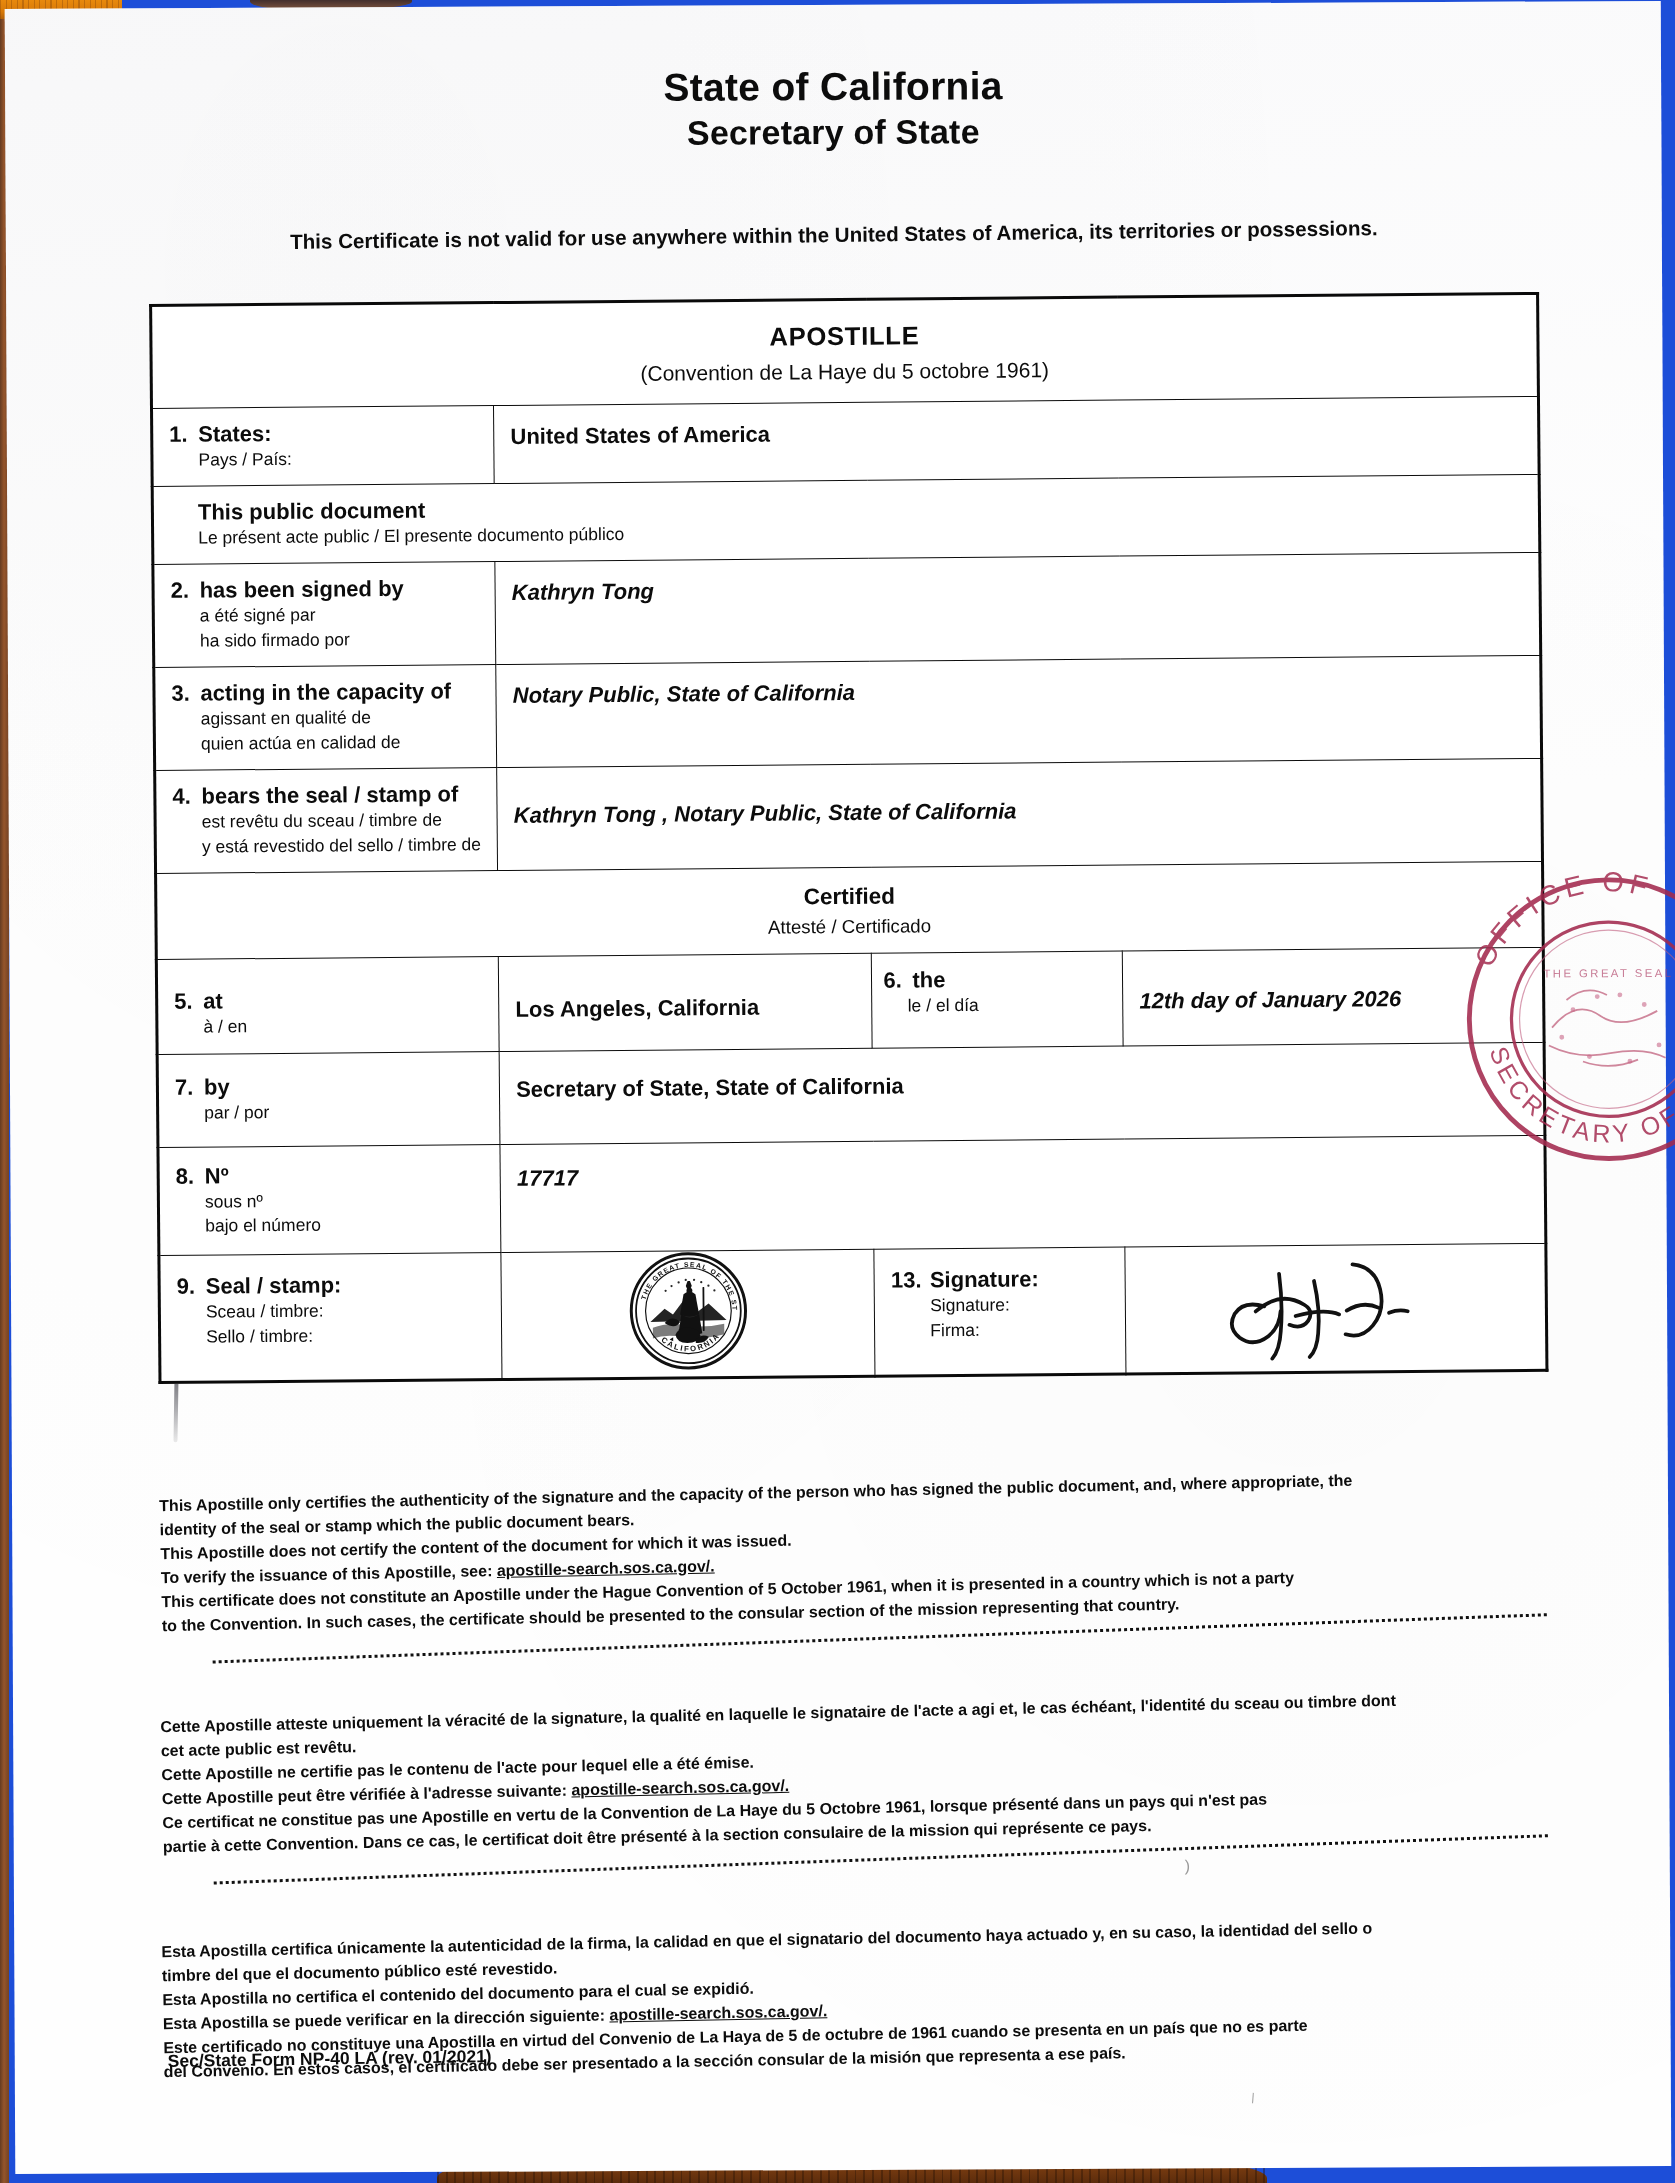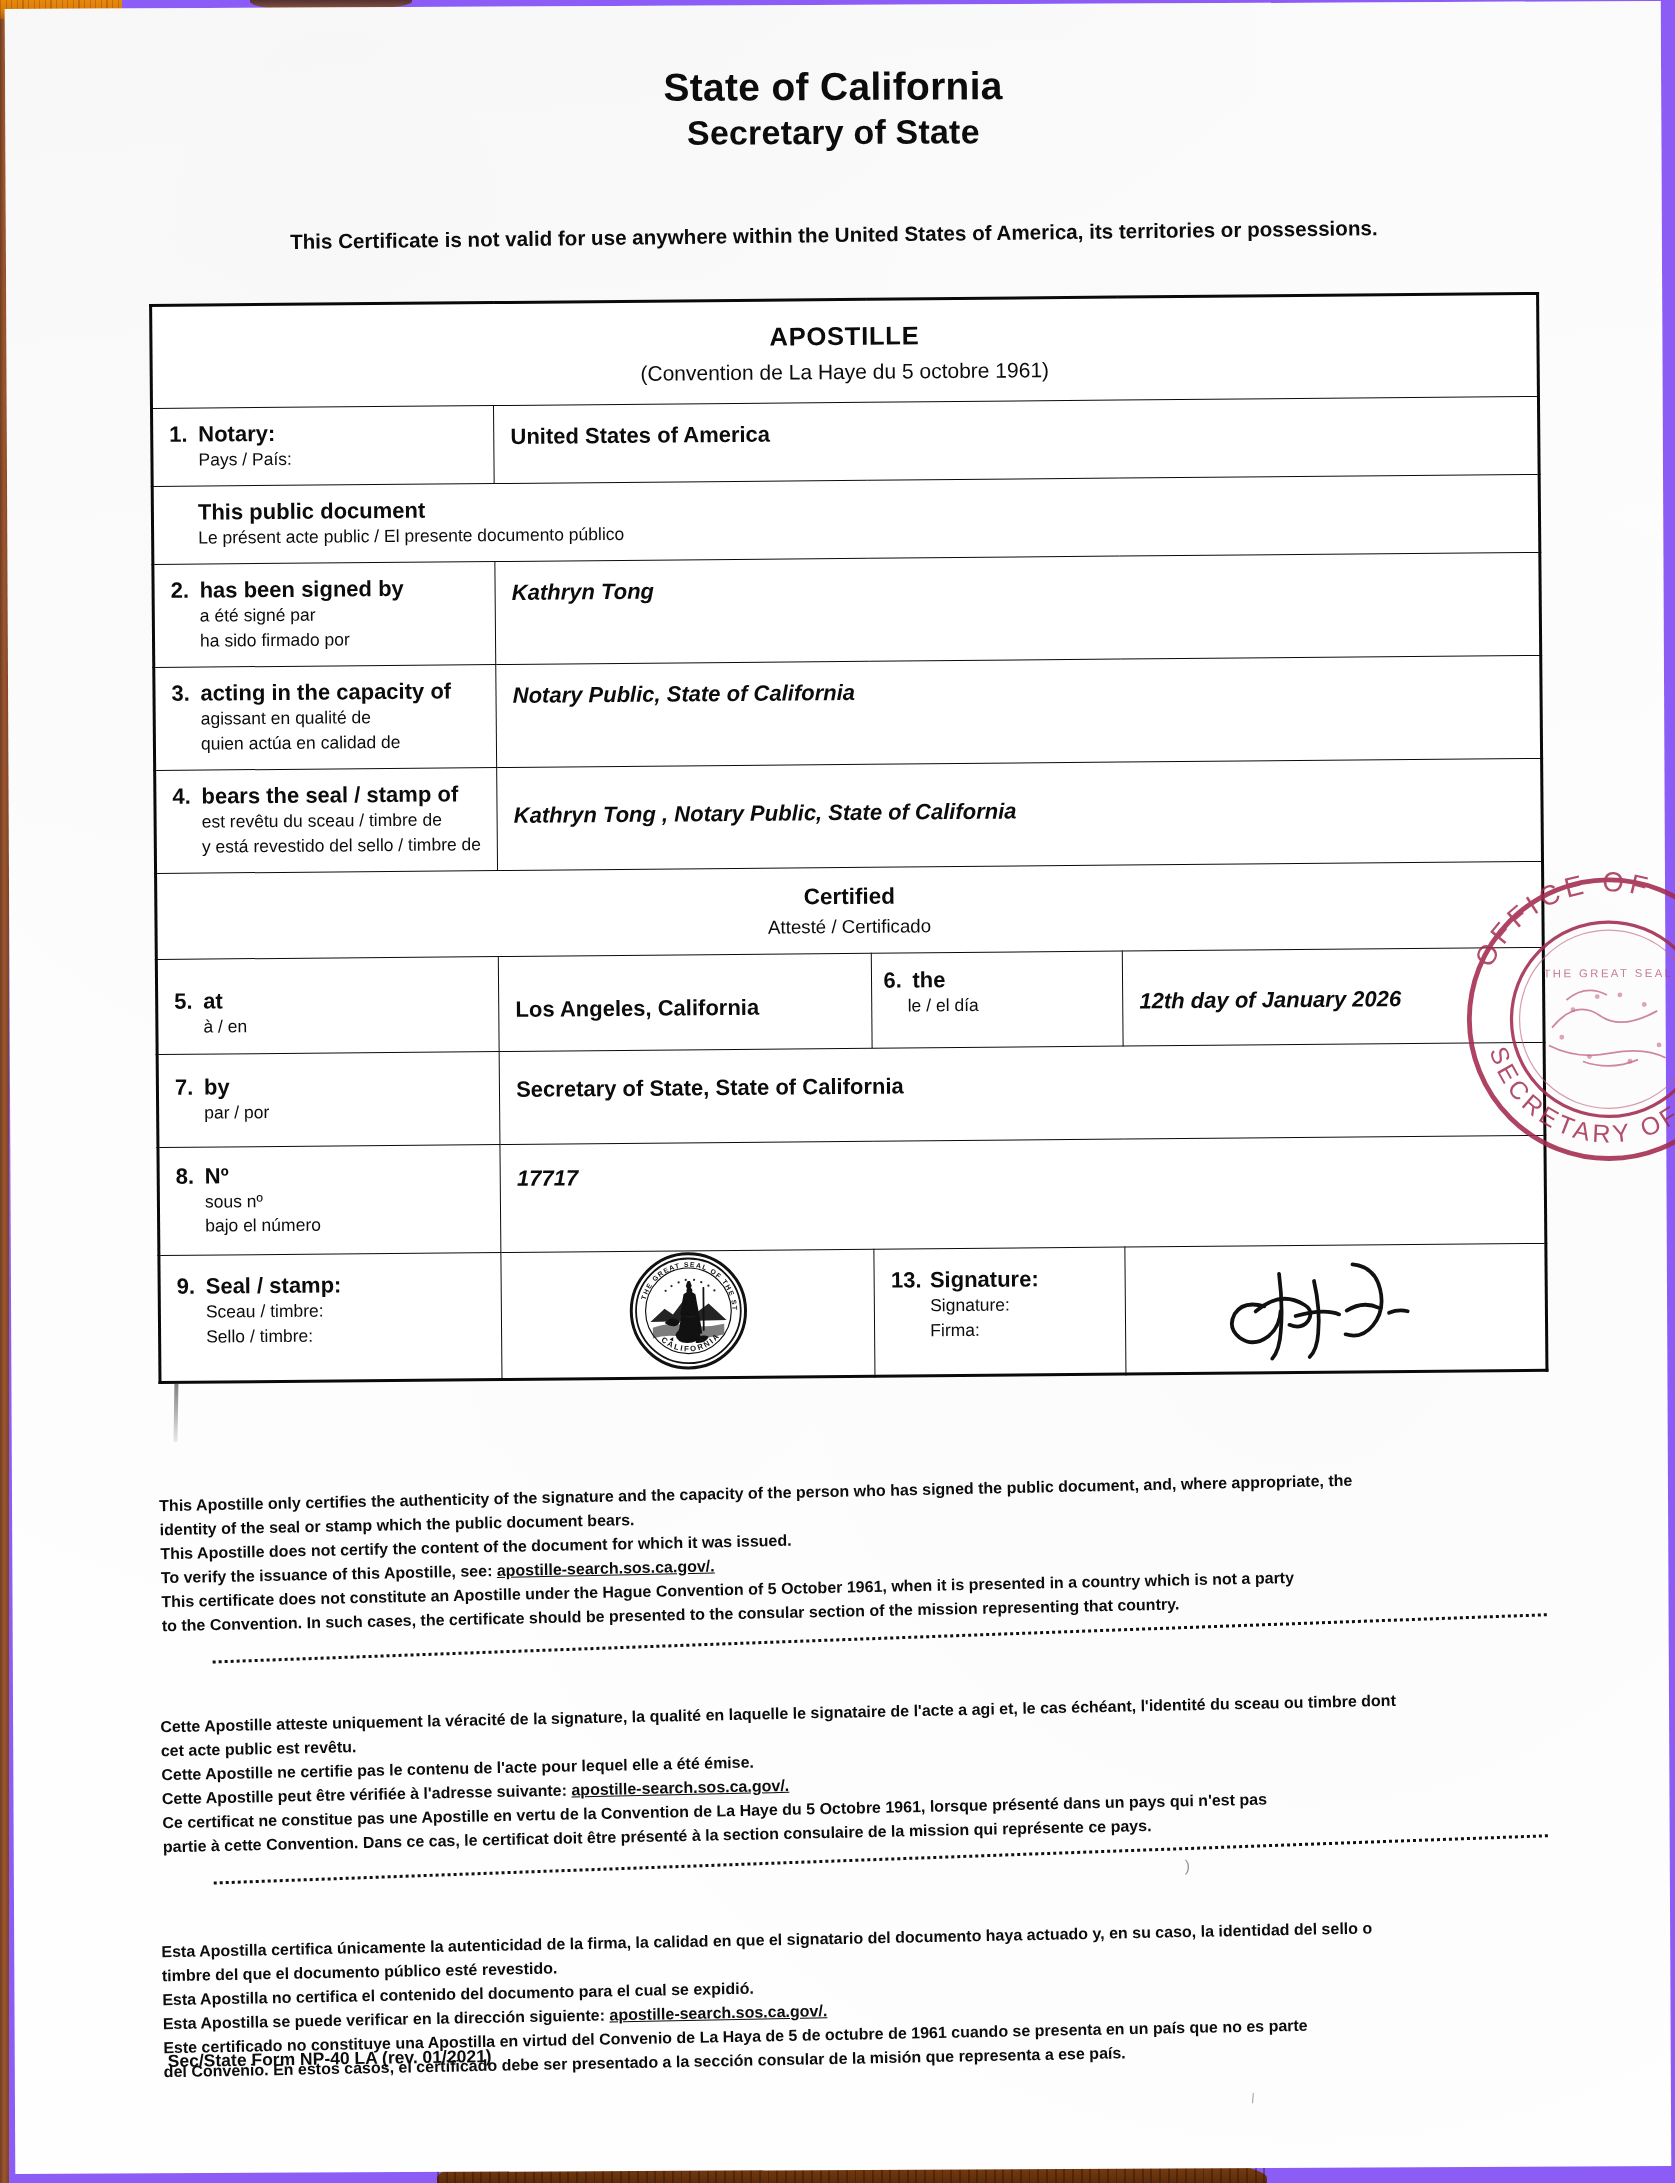--- a/index.html
+++ b/index.html
@@ -11,21 +11,21 @@
   body {
     font-family: "Liberation Sans", sans-serif;
     color: #0c0c0c;
   }
 
   
   #page {
     position: relative;
     width: 1676px;
     height: 2183px;
-    background: #8b5cf6;
+    background: #1d4ed8;
     overflow: hidden;
   }
 
   
   .wood-strip-left {
     position: absolute;
     left: 0; top: 0;
     width: 8.7px; height: 2183px;
     background: linear-gradient(90deg,#6b3a12 0%, #a0561c 45%, #7a4116 100%);
     opacity: .92;
@@ -302,21 +302,21 @@
               <div class="t1">APOSTILLE</div>
               <div class="t2">(Convention de La Haye du 5 octobre 1961)</div>
             </div>
           </td>
         </tr>
 
         <tr>
           <td class="w-label">
             <div class="cell-pad">
               <div class="label-en">
-                <span class="num">1.</span><span>Notary:</span>
+                <span class="num">1.</span><span>States:</span>
               </div>
               <div class="label-sub indent">Pays / País:</div>
             </div>
           </td>
           <td colspan="3">
             <div class="value-plain">United States of America</div>
           </td>
         </tr>
 
         <tr>

